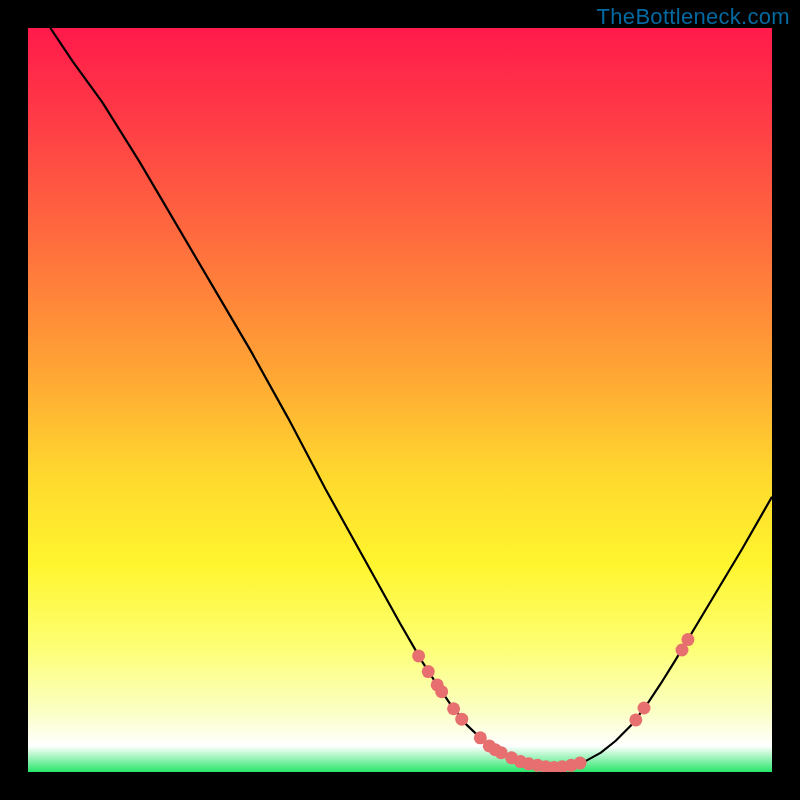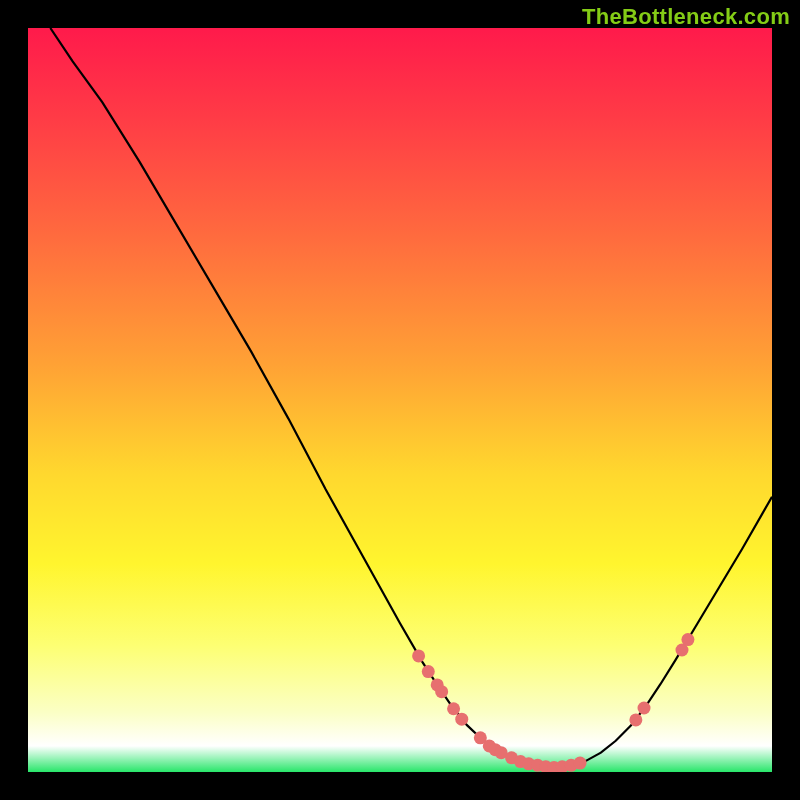--- a/index.html
+++ b/index.html
@@ -23,23 +23,23 @@
     position: absolute;
     left: 0;
     top: 0;
     width: 744px;
     height: 744px;
   }
   .watermark {
     position: absolute;
     top: 4px;
     right: 10px;
-    color: #84cc16;
+    color: #0369a1;
     font-size: 22px;
-    font-weight: 700;
+    font-weight: 400;
     letter-spacing: 0.3px;
     user-select: none;
   }
 </style>
 </head>
 <body>
 
 <div class="frame">
   <svg class="plot" viewBox="0 0 744 744">
     <defs>

